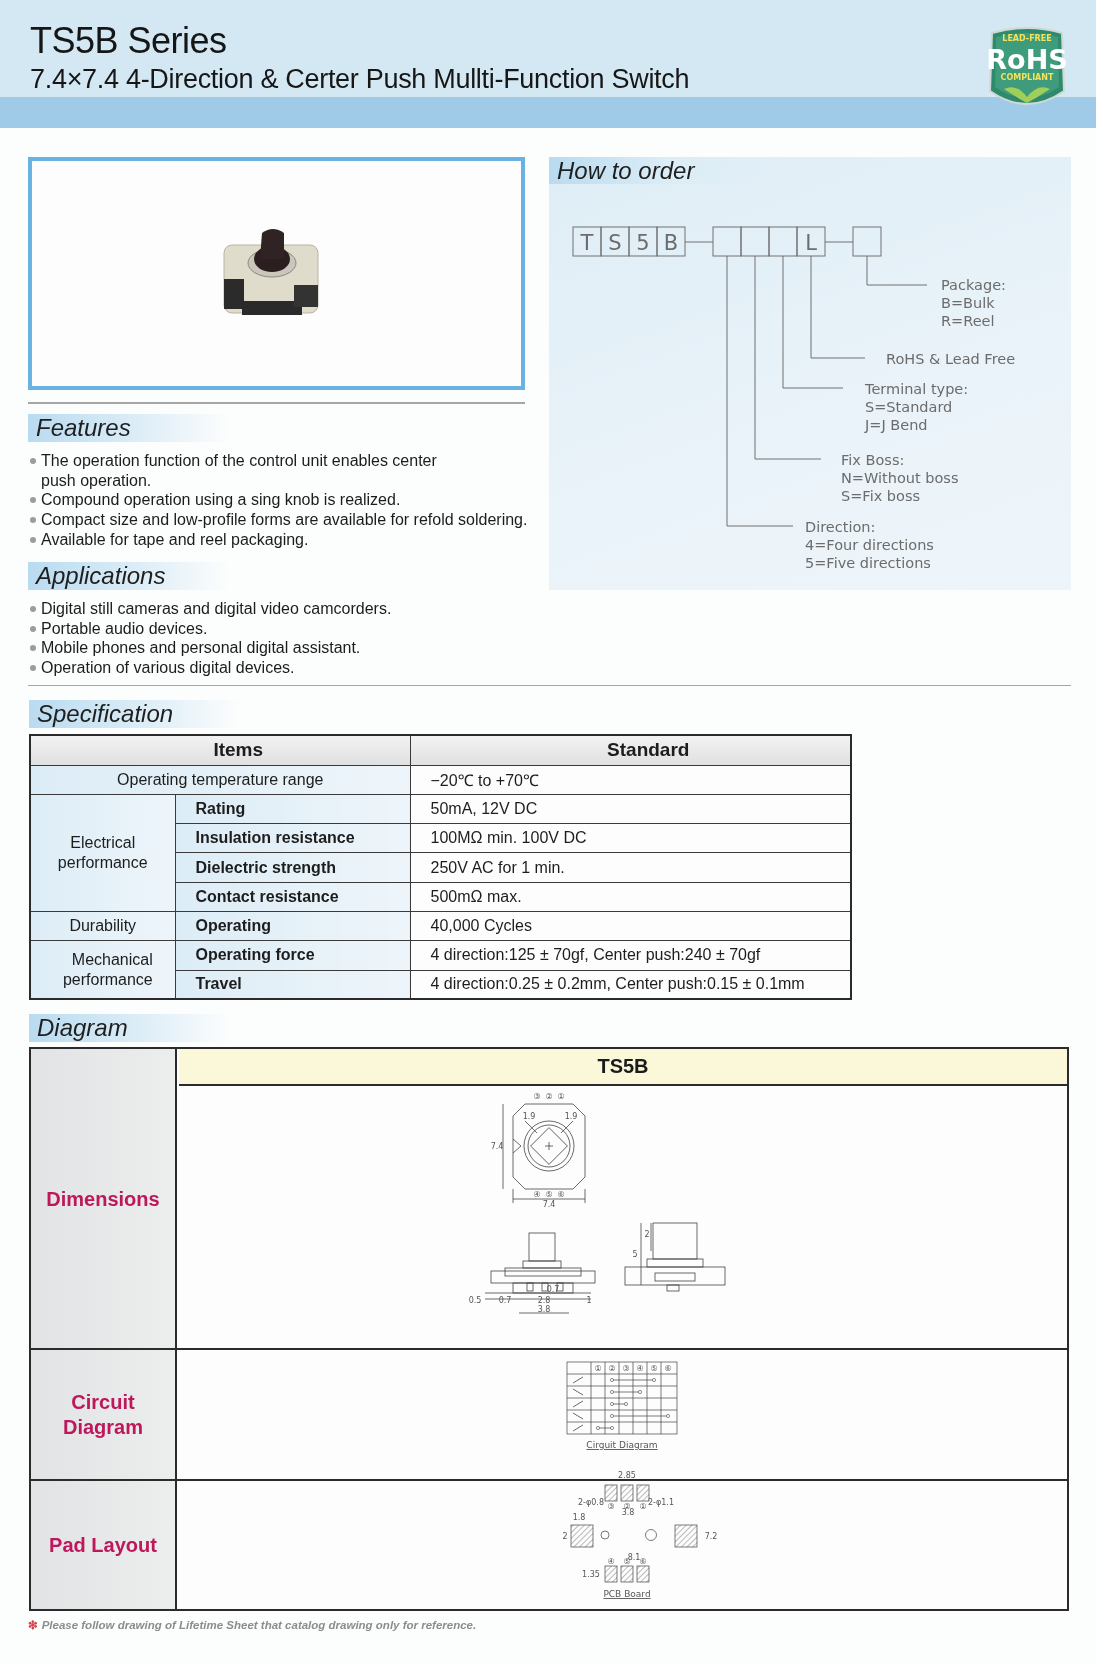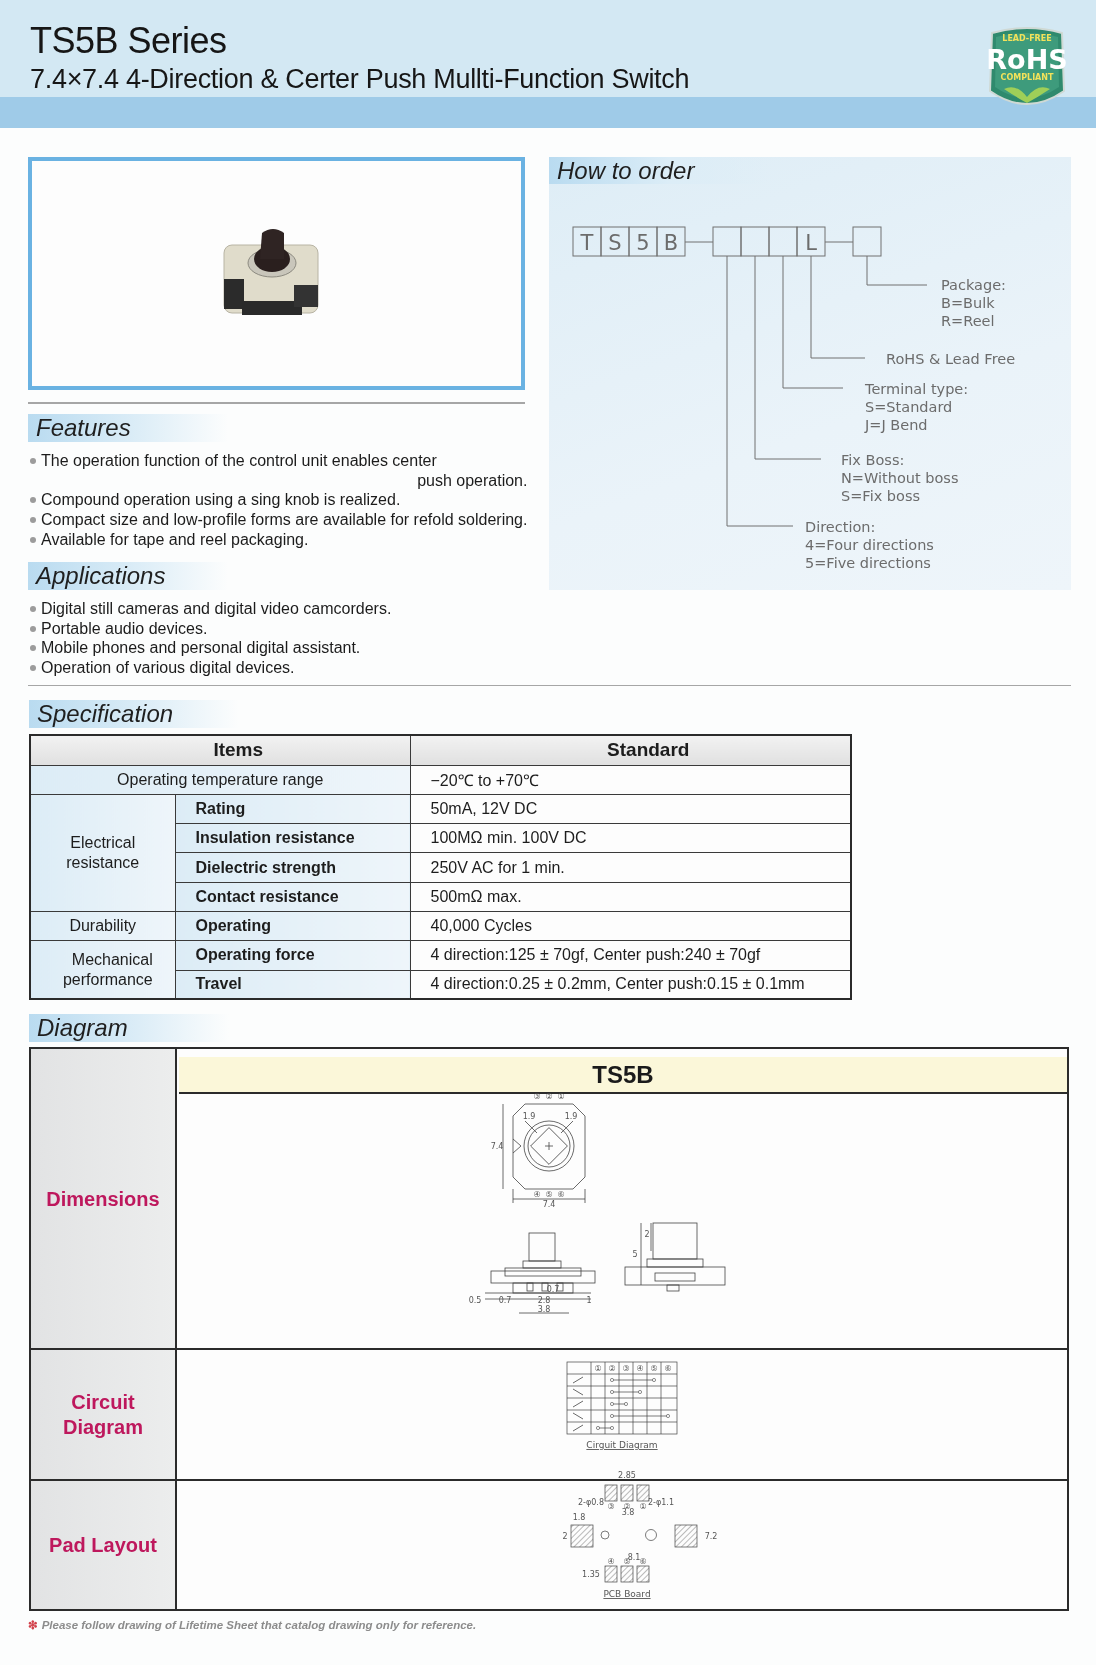--- a/index.html
+++ b/index.html
@@ -37,21 +37,21 @@
   table.spec th { background: linear-gradient(180deg, #f2f2f2, #e0e0e0); font-size: 19px; font-weight: bold; text-align: center; height: 30px; padding-left: 36px; }
   table.spec td.lbl { background: linear-gradient(90deg, #dcecf6, #eef5fa); text-align: center; }
   table.spec td.sub { background: linear-gradient(90deg, #dcecf6, #eef5fa); padding-left: 20px; font-weight: bold; }
   table.spec td.val { background: #fdfdfd; padding-left: 20px; }
 
   
   .diag { position: absolute; left: 29px; top: 1047px; width: 1040px; height: 564px; border: 2px solid #2b2b2b; background: #fdfdfd; }
   .diag-left { position: absolute; left: 0; top: 0; width: 146px; height: 560px; background: linear-gradient(90deg, #e2e3e4, #eceded); border-right: 2px solid #2b2b2b; }
   .diag-rowlabel { position: absolute; left: 0; width: 144px; display: flex; align-items: center; justify-content: center; text-align: center; font-weight: bold; font-size: 20px; line-height: 25px; color: #be185d; }
   .hline { position: absolute; height: 2px; background: #2b2b2b; }
-  .diag-head { position: absolute; left: 148px; top: 0; width: 888px; height: 37px; background: #fbf7d9; border-bottom: 2px solid #2b2b2b; display: flex; align-items: center; justify-content: center; font-size: 24px; font-weight: bold; color: #1b1b1b; margin-top: 8px; }
+  .diag-head { position: absolute; left: 148px; top: 0; width: 888px; height: 37px; background: #fbf7d9; border-bottom: 2px solid #2b2b2b; display: flex; align-items: center; justify-content: center; font-size: 20px; font-weight: bold; color: #1b1b1b; }
   .drawing { position: absolute; }
   .drawing text { font-family: "DejaVu Sans", sans-serif; fill: #555; }
 
   .note { position: absolute; left: 28px; top: 1618px; font-size: 11.5px; font-style: italic; font-weight: bold; color: #8c8c8c; }
   .note .mark { color: #d2404a; font-style: normal; margin-right: 4px; }
 </style>
 </head>
 <body>
 
 <div class="page">
@@ -81,21 +81,21 @@
       <path d="M228 98 L230 72 Q241 64 252 72 L252 98 Z" fill="#2f2423"></path>
     </svg>
   </div>
   <div class="divider" style="left:28px; top:402px; width:497px;"></div>
 
   <div class="sec-head" style="left:28px; top:414px; width:200px;">
     <span>Features</span>
   </div>
   <ul class="bullets" style="top:451px;">
     <li>The operation function of the control unit enables center</li>
-    <li style="list-style:none;text-align:right;" class="cont">push operation.</li>
+    <li style="list-style:none;" class="cont">push operation.</li>
     <li>Compound operation using a sing knob is realized.</li>
     <li>Compact size and low-profile forms are available for refold soldering.</li>
     <li>Available for tape and reel packaging.</li>
   </ul>
   <style>.bullets li.cont::before { display:none; }</style>
 
   <div class="sec-head" style="left:28px; top:562px; width:200px;">
     <span>Applications</span>
   </div>
   <ul class="bullets" style="top:599px;">
@@ -169,21 +169,21 @@
     <tbody>
         <tr>
       <th colspan="2">Items</th>
       <th>Standard</th>
     </tr>
     <tr>
       <td colspan="2" class="lbl">Operating temperature range</td>
       <td class="val">−20℃ to +70℃</td>
     </tr>
     <tr>
-      <td rowspan="4" class="lbl"><span style="display:inline-block; width:100px; line-height:20px;">Electrical resistance</span></td>
+      <td rowspan="4" class="lbl"><span style="display:inline-block; width:100px; line-height:20px;">Electrical performance</span></td>
       <td class="sub">Rating</td>
       <td class="val">50mA, 12V DC</td>
     </tr>
     <tr>
       <td class="sub">Insulation resistance</td>
       <td class="val">100MΩ min. 100V DC</td>
     </tr>
     <tr>
       <td class="sub">Dielectric strength</td>
       <td class="val">250V AC for 1 min.</td>

